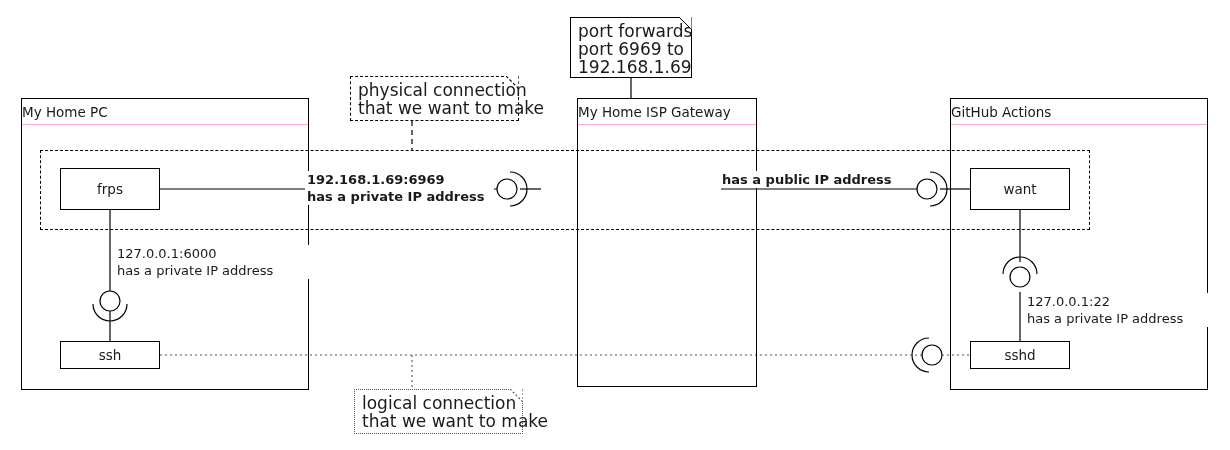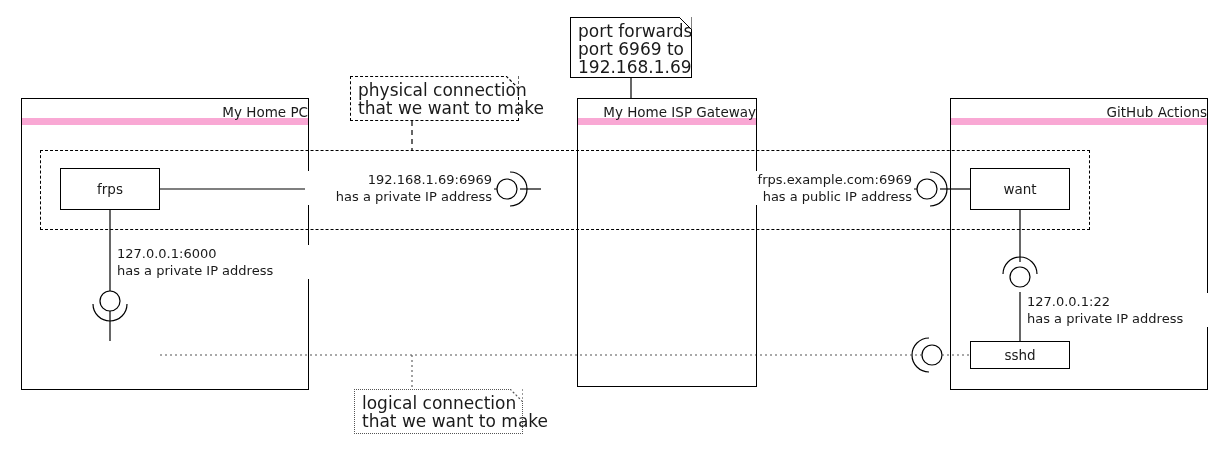--- a/index.html
+++ b/index.html
@@ -42,43 +42,43 @@
     background: transparent;
     box-sizing: border-box;
   }
   .container-title {
     position: absolute;
     left: 0;
     right: 0;
     top: 0;
     height: 26px;
     line-height: 26px;
-    text-align: right;
+    text-align: left;
     font-size: 13.5px;
-    border-bottom: 7px solid #f9a8d4;
+    border-bottom: 1px solid #f9a8d4;
     box-sizing: border-box;
     background: #ffffff;
     color: #1a1a1a;
   }
   .dashed-region {
     position: absolute;
     border: 1.6px dashed #000000;
     background: transparent;
     box-sizing: border-box;
   }
   .edge-label {
     position: absolute;
     font-size: 13px;
     line-height: 17px;
     color: #1a1a1a;
     white-space: nowrap;
     background: #ffffff;
     padding: 0 2px;
   }
-  .edge-label.right-align { text-align: right; }
+  .edge-label.right-align { text-align: left; font-weight: bold; }
   .edge-label.left-align  { text-align: left; }
   .note {
     position: absolute;
     box-sizing: border-box;
     background: #ffffff;
     font-size: 17px;
     line-height: 18px;
     padding: 4px 6px 4px 7px;
     color: #1a1a1a;
     white-space: nowrap;
@@ -155,36 +155,38 @@
   </div>
 
   <div class="container-box" style="left:950px; top:98px; width:258px; height:292px;">
     <div class="container-title">GitHub Actions</div>
   </div>
 
   <div class="node-box" style="left:60px; top:168px; width:100px; height:42px;">
     <span>frps</span>
   </div>
 
+  <div class="node-box" style="left:60px; top:341px; width:100px; height:28px;">
+    <span>ssh</span>
+  </div>
 
   <div class="node-box" style="left:970px; top:168px; width:100px; height:42px;">
     <span>want</span>
   </div>
 
   <div class="node-box" style="left:970px; top:341px; width:100px; height:28px;">
     <span>sshd</span>
   </div>
 
   <div class="edge-label right-align" style="left:305px; top:171px; width:185px;">
     <div>192.168.1.69:6969</div>
     <div>has a private IP address</div>
   </div>
 
   <div class="edge-label right-align" style="left:720px; top:171px; width:190px;">
-    <div>frps.example.com:6969</div>
     <div>has a public IP address</div>
   </div>
 
   <div class="edge-label left-align" style="left:115px; top:245px; width:190px;">
     <div>127.0.0.1:6000</div>
     <div>has a private IP address</div>
   </div>
 
   <div class="edge-label left-align" style="left:1025px; top:293px; width:190px;">
     <div>127.0.0.1:22</div>

